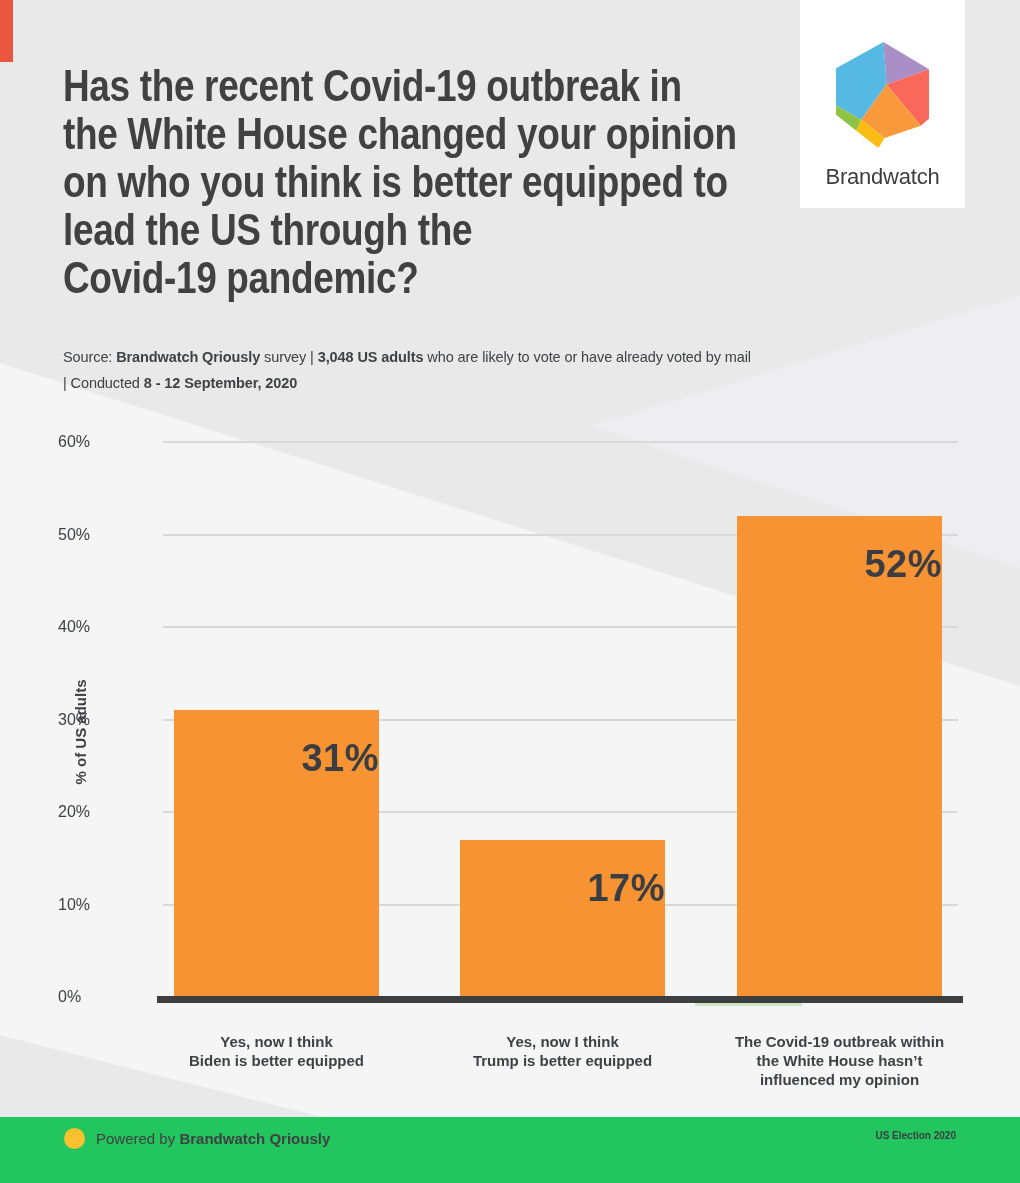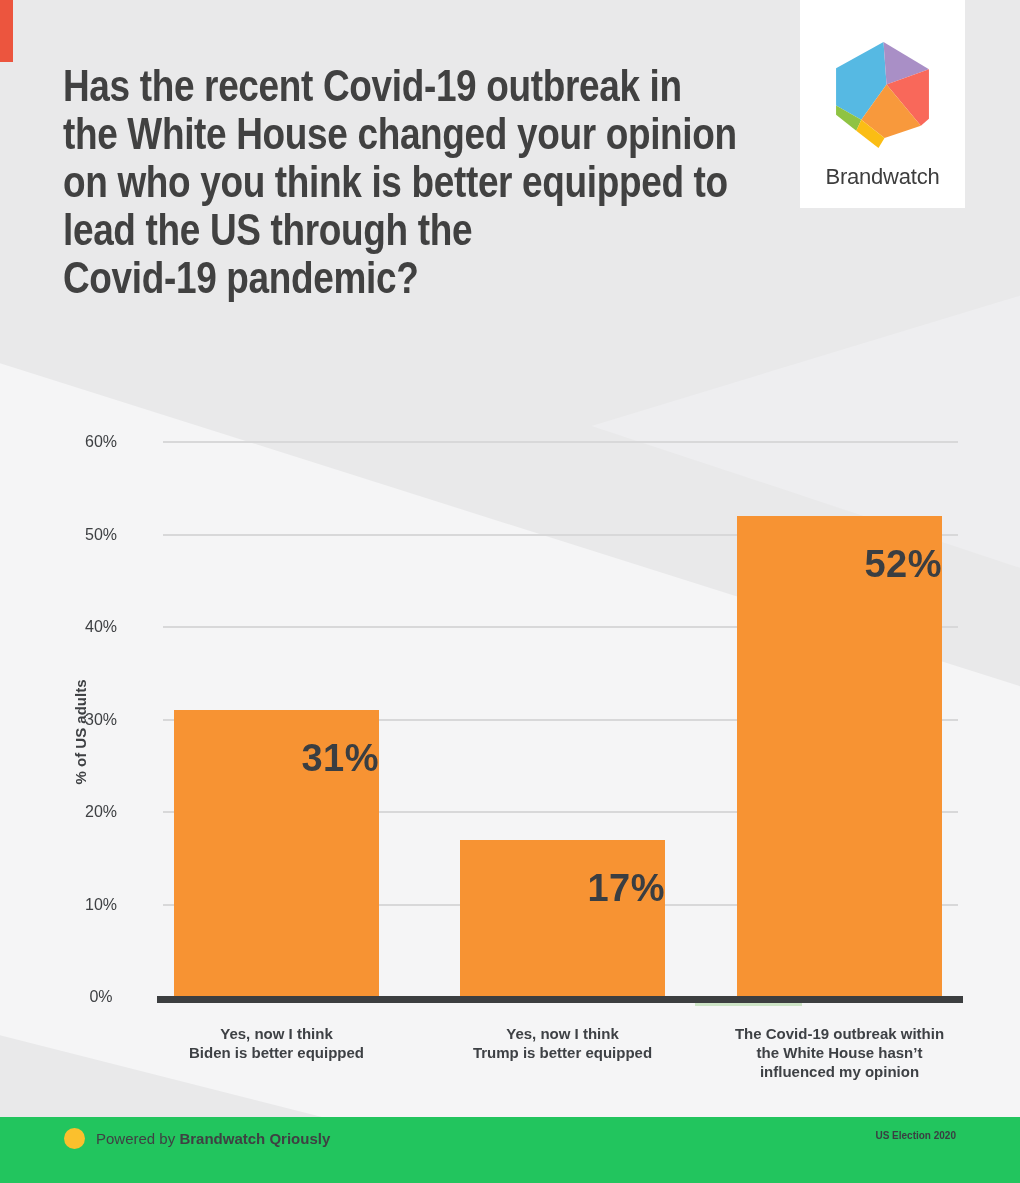--- a/index.html
+++ b/index.html
@@ -17,29 +17,29 @@
   .logo-card{position:absolute;left:790px;top:0;width:165px;height:208px;background:#ffffff;margin-left:10px;}
   .logo-hex{position:absolute;left:36px;top:42px;}
   .logo-word{position:absolute;left:0;top:164px;width:165px;text-align:center;font-size:22px;
              font-weight:500;color:#3d3d3d;letter-spacing:-0.2px;}
 
   .source{position:absolute;left:63px;top:344px;width:790px;font-size:14.5px;line-height:26px;
           color:#3f4143;white-space:pre-wrap;letter-spacing:-0.1px;}
   .source b,.powered b{font-weight:700;}
 
   .grid-line{position:absolute;height:2px;}
-  .y-tick{position:absolute;width:86px;text-align:center;font-size:16px;color:#3e4043;height:20px;line-height:20px;}
+  .y-tick{position:absolute;width:86px;text-align:left;font-size:16px;color:#3e4043;height:20px;line-height:20px;}
   .y-axis-title{position:absolute;font-size:15px;font-weight:700;color:#3e4043;white-space:nowrap;
                 transform:rotate(-90deg) translateX(-50%);transform-origin:0 0;}
   .bar{position:absolute;}
   .bar-value{position:absolute;text-align:right;font-size:38px;line-height:40px;font-weight:700;color:#3a3e42;letter-spacing:0.5px;}
   .baseline{position:absolute;z-index:5;}
   .green-accent{position:absolute;z-index:6;}
   .x-cat{position:absolute;width:270px;text-align:center;font-size:15px;line-height:19px;font-weight:700;
-         color:#3e4145;white-space:pre-line;}
+         color:#3e4145;white-space:pre-line;margin-top:8px;}
 
   .footer{position:absolute;left:0;top:1117px;width:1020px;height:66px;background:#22c55e;}
   .footer-dot{position:absolute;left:64px;top:11px;width:21px;height:21px;border-radius:50%;}
   .powered{position:absolute;left:96px;top:13px;font-size:15px;color:#3f4143;}
   .footer-right{position:absolute;left:700px;top:13px;width:256px;text-align:right;
                 font-size:10px;font-weight:700;color:#3a3e42;}
 </style>
 </head>
 <body>
 
@@ -61,20 +61,22 @@
       <polygon points="47,0 0,26 0,63 25,77 50,42" fill="#56B9E3"></polygon>
       <polygon points="47,0 92,27 50,42" fill="#A98FC6"></polygon>
       <polygon points="92,27 92,76 84,83 50,42" fill="#F9685A"></polygon>
       <polygon points="50,42 84,83 48,95 25,77" fill="#F8993C"></polygon>
       <polygon points="0,63 0,72 20,88 25,77" fill="#8FC343"></polygon>
       <polygon points="25,77 48,95 42,105 20,88" fill="#FBBD14"></polygon>
     </svg>
     <div class="logo-word">Brandwatch</div>
   </div>
 
+  <div class="source" id="source-note"><span>Source: </span><b>Brandwatch Qriously</b><span> survey | </span><b>3,048 US adults</b><span> who are likely to vote or have already voted by mail
+| Conducted </span><b>8 - 12 September, 2020</b></div>
 
   <div id="chart">
     <div class="y-axis-title" style="left:72px;top:732px;">% of US adults</div>
     <div class="baseline" style="left: 157px; top: 996px; width: 806px; height: 7px; background: rgb(60, 62, 64);"></div>
     <div class="green-accent" style="left: 695px; top: 1003px; width: 107px; height: 3px; background: rgb(205, 228, 198);"></div>
   <div class="y-tick" style="left: 58px; top: 987px;">0%</div>
       <div class="grid-line" style="left: 163px; top: 903.5px; width: 795px; background: rgb(216, 216, 217);"></div>
       <div class="y-tick" style="left: 58px; top: 894.5px;">10%</div>
       <div class="grid-line" style="left: 163px; top: 811px; width: 795px; background: rgb(216, 216, 217);"></div>
       <div class="y-tick" style="left: 58px; top: 802px;">20%</div>

